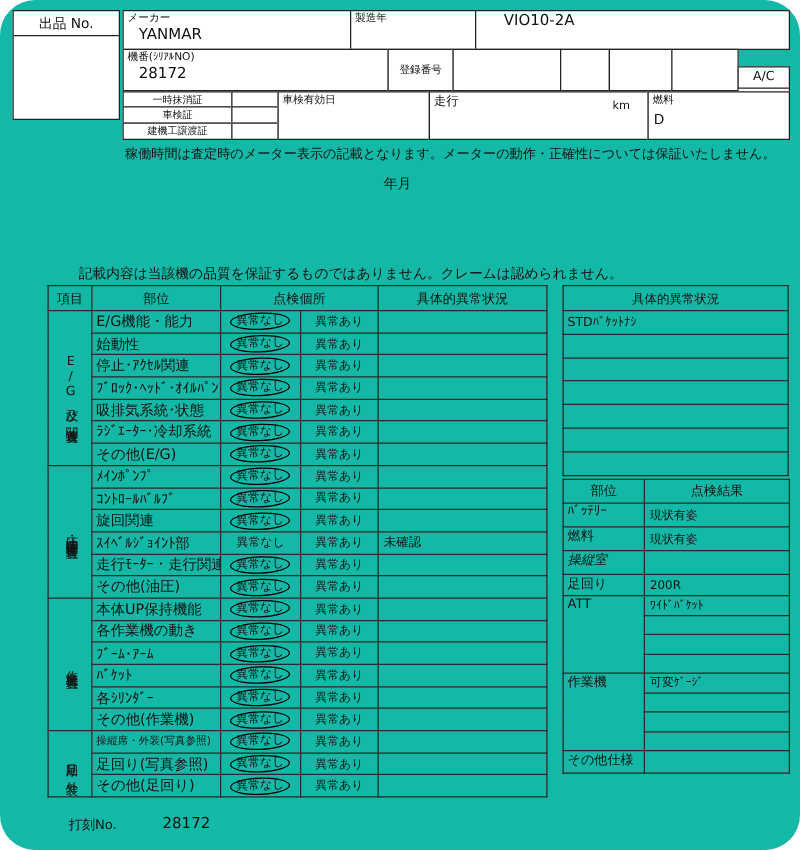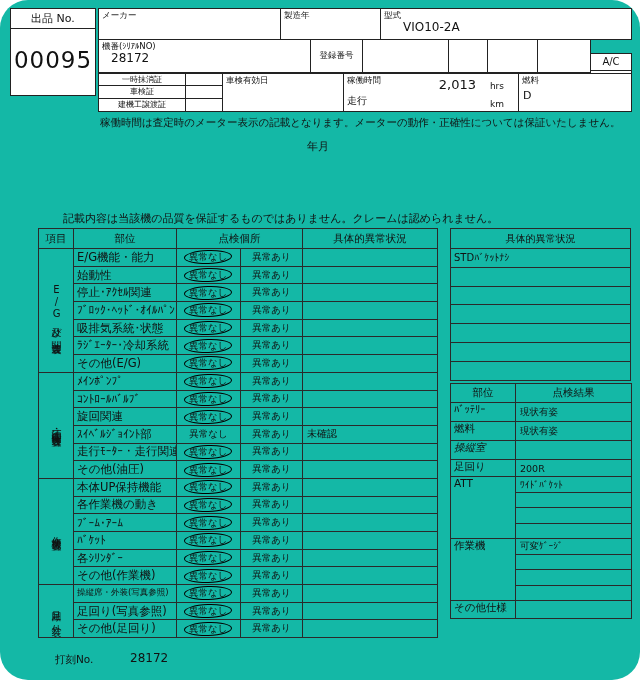--- a/index.html
+++ b/index.html
@@ -47,35 +47,34 @@
   .flex-between { display:flex; justify-content:flex-end; align-items:flex-end;margin-top:48px; }
   .center { text-align:center; }
 </style>
 </head>
 <body>
 
 <div id="sheet">
 
   <div id="lot-box" class="cell">
     <div id="lot-title">出品 No.</div>
-    <div id="lot-number">00095</div>
   </div>
 
   <div class="cell" style="left:98px; top:8px; width:183px; height:32px;">
     <span class="lbl">メーカー</span>
+    <div class="val">YANMAR</div>
   </div>
   <div class="cell" style="left:280px; top:8px; width:101px; height:32px;">
     <span class="lbl">製造年</span>
     <div class="flex-between" style="padding:0 8px 1px 14px;">
       <span style="font-size:12px;"><span>2012</span> <span style="font-size:11px;">年</span></span>
       <span style="font-size:11px;">月</span>
     </div>
   </div>
   <div class="cell" style="left:380px; top:8px; width:252px; height:32px;">
-    <span class="lbl">型式</span>
     <div class="val" style="padding-left:22px;">VIO10-2A</div>
   </div>
 
   <div class="cell" style="left:98px; top:39px; width:213px; height:34px;">
     <span class="lbl">機番(ｼﾘｱﾙNO)</span>
     <div class="val">28172</div>
   </div>
   <div class="cell" style="left:310px; top:39px; width:53px; height:34px; display:flex; align-items:center; justify-content:center;">
     <span style="font-size:8.5px;">登録番号</span>
   </div>
@@ -103,25 +102,20 @@
 
   <div class="cell" style="left:222px; top:73px; width:122px; height:39px;">
     <span class="lbl">車検有効日</span>
     <div class="flex-between" style="padding:6px 14px 0 52px; font-size:11px;">
       <span>年</span>
       <span>月</span>
     </div>
   </div>
 
   <div class="cell" style="left:343px; top:73px; width:176px; height:39px;">
-    <div style="height:19px; position:relative;">
-      <span class="lbl">稼働時間</span>
-      <span style="position:absolute; right:42px; top:3px; font-size:13px;">2,013</span>
-      <span style="position:absolute; right:14px; top:7px; font-size:9px;">hrs</span>
-    </div>
     <div style="height:19px; position:relative;">
       <span class="lbl" style="font-size:10px; padding-top:3px;">走行</span>
       <span style="position:absolute; right:14px; top:6px; font-size:9px;margin-left:24px;">km</span>
     </div>
   </div>
 
   <div class="cell" style="left:518px; top:73px; width:114px; height:39px;">
     <span class="lbl">燃料</span>
     <div style="font-size:11px; padding-left:4px; padding-top:4px;">D</div>
   </div>

